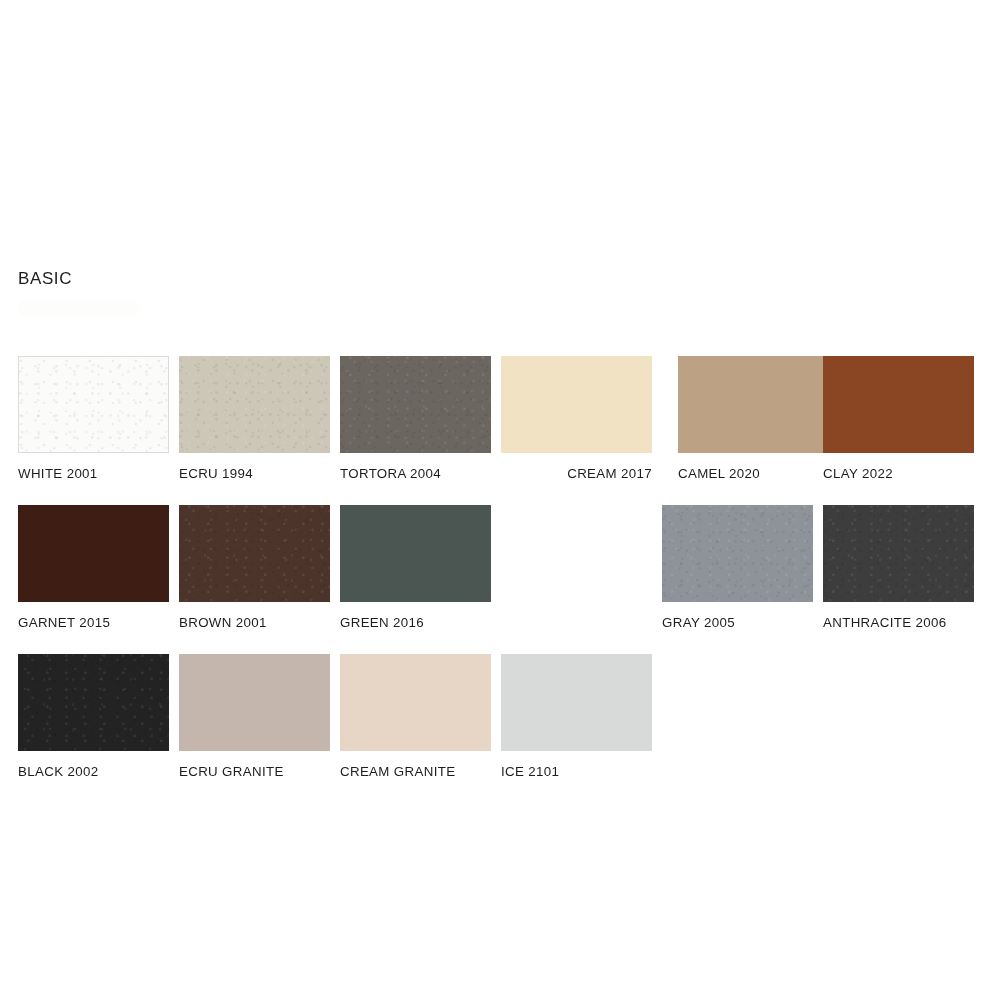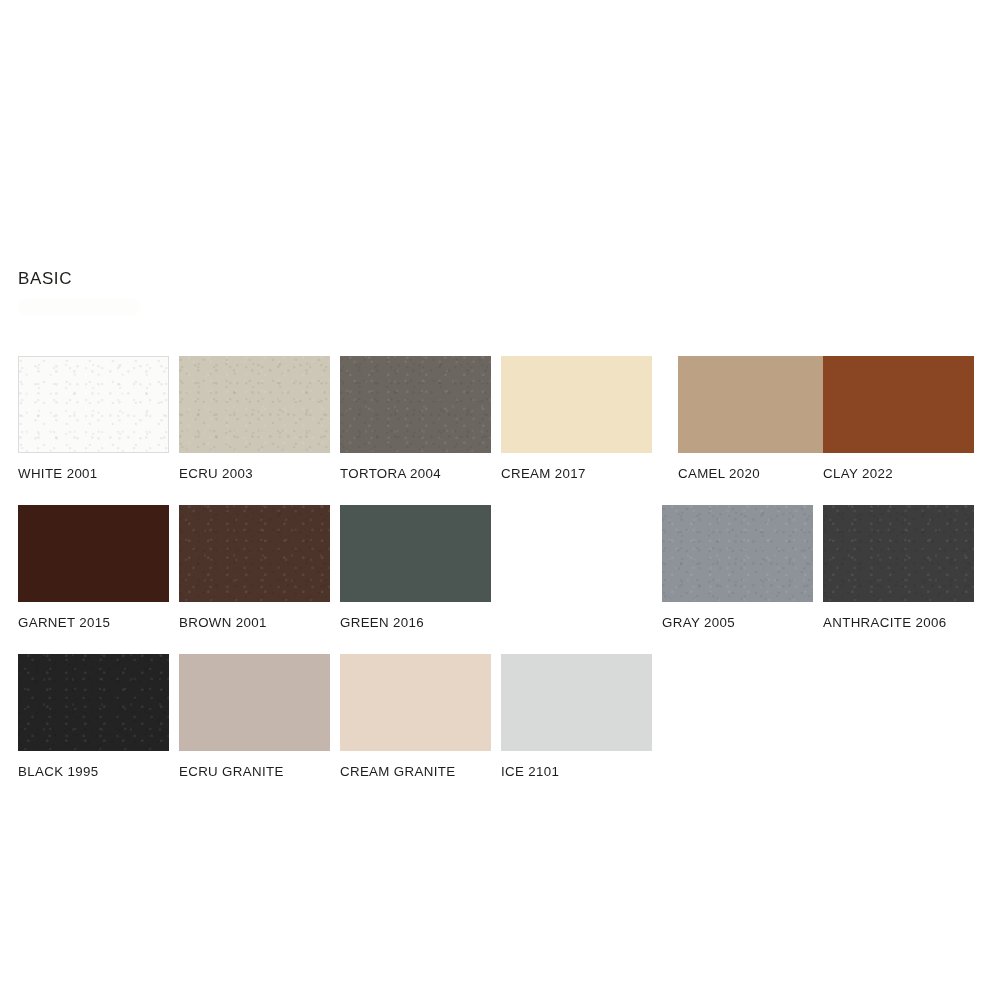--- a/index.html
+++ b/index.html
@@ -126,27 +126,27 @@
   <div class="ghost-bar"></div>
 
   <div class="swatch-grid">
       <div class="swatch-row">
         <div class="swatch-cell" style="left: 0px;">
           <div class="swatch-chip textured bordered" title="WHITE 2001" style="background: rgb(251, 251, 250);"></div>
           <div class="swatch-label">WHITE 2001</div>
         </div>
         <div class="swatch-cell" style="left: 161px;">
           <div class="swatch-chip textured" title="ECRU 2003" style="background: rgb(205, 199, 183);"></div>
-          <div class="swatch-label">ECRU 2003</div>
+          <div class="swatch-label">ECRU 1994</div>
         </div>
         <div class="swatch-cell" style="left: 322px;">
           <div class="swatch-chip textured" title="TORTORA 2004" style="background: rgb(107, 102, 96);"></div>
           <div class="swatch-label">TORTORA 2004</div>
         </div>
-        <div class="swatch-cell" style="left: 483px;">
+        <div class="swatch-cell" style="left: 483px; text-align: right;">
           <div class="swatch-chip" title="CREAM 2017" style="background: rgb(241, 226, 196);"></div>
           <div class="swatch-label">CREAM 2017</div>
         </div>
         <div class="swatch-cell" style="left: 660px;">
           <div class="swatch-chip" title="CAMEL 2020" style="background: rgb(188, 161, 133);"></div>
           <div class="swatch-label">CAMEL 2020</div>
         </div>
         <div class="swatch-cell" style="left: 805px;">
           <div class="swatch-chip" title="CLAY 2022" style="background: rgb(138, 69, 34);"></div>
           <div class="swatch-label">CLAY 2022</div>
@@ -170,21 +170,21 @@
           <div class="swatch-label">GRAY 2005</div>
         </div>
         <div class="swatch-cell" style="left: 805px;">
           <div class="swatch-chip textured" title="ANTHRACITE 2006" style="background: rgb(61, 61, 62);"></div>
           <div class="swatch-label">ANTHRACITE 2006</div>
         </div>
       </div>
       <div class="swatch-row">
         <div class="swatch-cell" style="left: 0px;">
           <div class="swatch-chip textured" title="BLACK 2002" style="background: rgb(35, 35, 35);"></div>
-          <div class="swatch-label">BLACK 1995</div>
+          <div class="swatch-label">BLACK 2002</div>
         </div>
         <div class="swatch-cell" style="left: 322px;">
           <div class="swatch-chip" title="CREAM GRANITE" style="background: rgb(231, 213, 197);"></div>
           <div class="swatch-label">CREAM GRANITE</div>
         </div>
         <div class="swatch-cell" style="left: 161px;">
           <div class="swatch-chip" title="ECRU GRANITE" style="background: rgb(196, 181, 173);"></div>
           <div class="swatch-label">ECRU GRANITE</div>
         </div>
         <div class="swatch-cell" style="left: 483px;">

